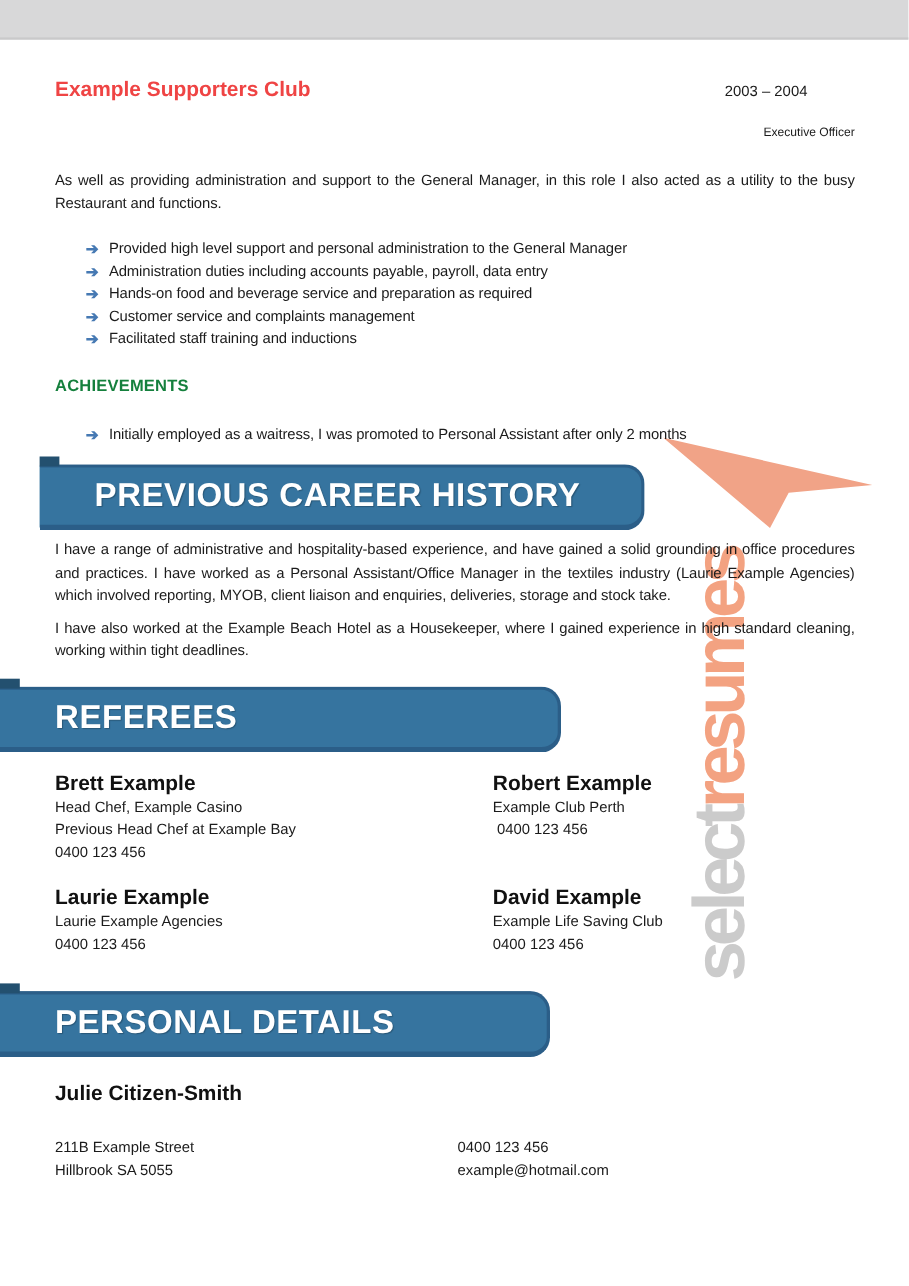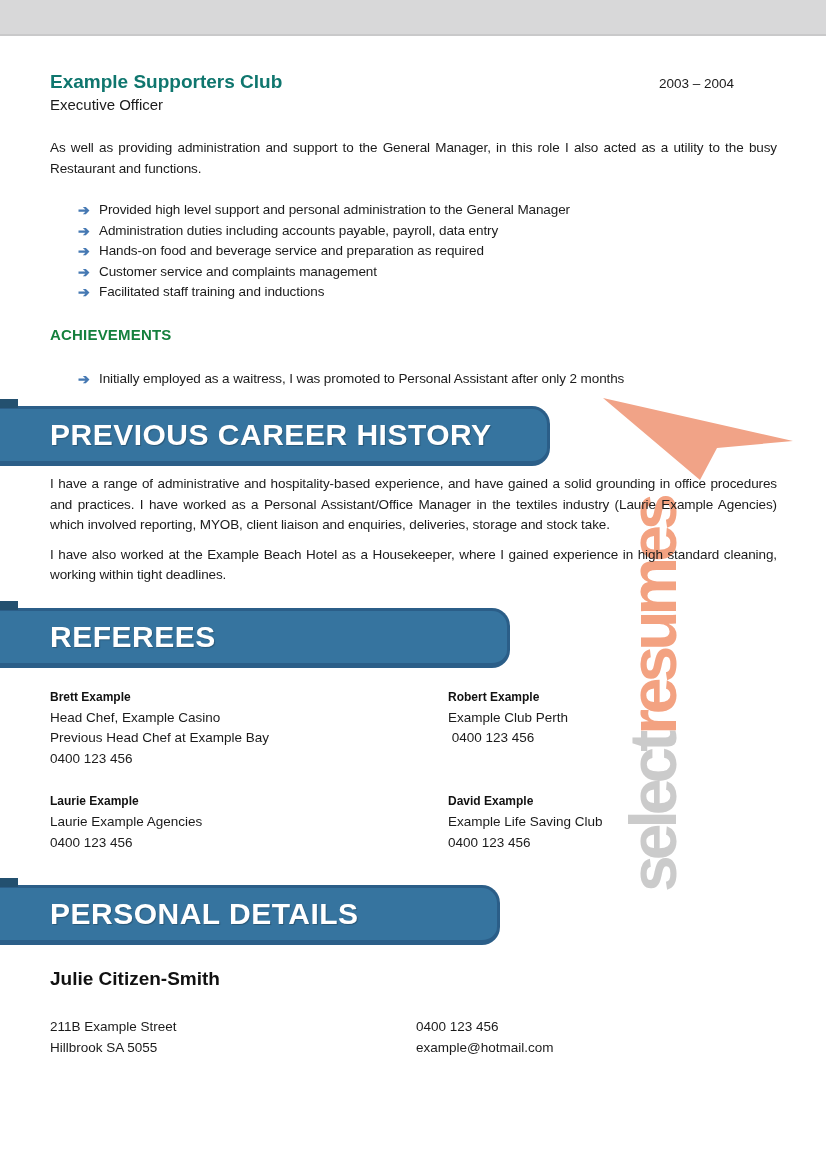--- a/index.html
+++ b/index.html
@@ -31,23 +31,23 @@
     opacity:.85; line-height:1;
   }
   .wm-select  { color:#c3c2c2; }
   .wm-resumes { color:#f2926c; }
 
   
   .content { position:relative; z-index:1; }
   .inset { margin-left:50px; margin-right:49px; }
 
   .job-header { display:flex; justify-content:space-between; align-items:baseline; margin-top:34px; }
-  .job-title { font-size:19px; font-weight:bold; line-height:24px; color:#0f766e; }
+  .job-title { font-size:19px; font-weight:bold; line-height:24px; color:#ef4444; }
   .job-dates { font-size:13.5px; line-height:18px; padding-right:43px;margin-left:27px; }
-  .job-role { font-size:15px; line-height:18px; margin-top:2px; }
+  .job-role { font-size:11px; line-height:18px; margin-top:18px;text-align:right; }
 
   .para {
     font-size:13.5px; line-height:20.5px;
     text-align:justify; letter-spacing:-0.1px;
   }
   .job-summary { margin-top:24px; }
 
   .bullet-list { margin-top:21px; }
   .achievement-list { margin-top:25px; }
   .bullet-row { display:flex; line-height:20.5px; font-size:13.5px; }
@@ -77,35 +77,35 @@
   }
   .banner::before {
     content:""; position:absolute; left:0; top:-10px;
     width:18px; height:9px; background:#23506f;
   }
   .banner-title {
     color:#ffffff; font-size:30px; font-weight:bold;
     letter-spacing:0.5px; text-shadow:1px 1px 1px rgba(0,0,0,0.25);
     white-space:nowrap;
   }
-  .banner-career   { width:497px; margin-top:17px; }
+  .banner-career   { width:497px; margin-top:17px;margin-left:36px; }
   .banner-referees { width:457px; margin-top:22px; }
   .banner-personal { width:447px; margin-top:32px; }
 
   .ch-para1 { margin-top:8px; }
   .ch-para2 { margin-top:9px; }
 
   
   .referees-grid {
     margin-top:18px;
     display:grid;
     grid-template-columns:398px 1fr;
     row-gap:21px;
   }
-  .referee-name { font-size:12px; font-weight:bold; line-height:22px; color:#111; }
+  .referee-name { font-size:19px; font-weight:bold; line-height:22px; color:#111; }
   .referee-line { font-size:13.5px; line-height:20.5px; white-space:pre-wrap; }
 
   
   .pd-name { margin-top:22px; font-size:19px; font-weight:bold; line-height:24px; color:#111; }
   .pd-grid { margin-top:26px; display:grid; grid-template-columns:350px 1fr;gap:16px; }
   .pd-line { font-size:13.5px; line-height:20.5px; }
 </style>
 </head>
 <body>
 

